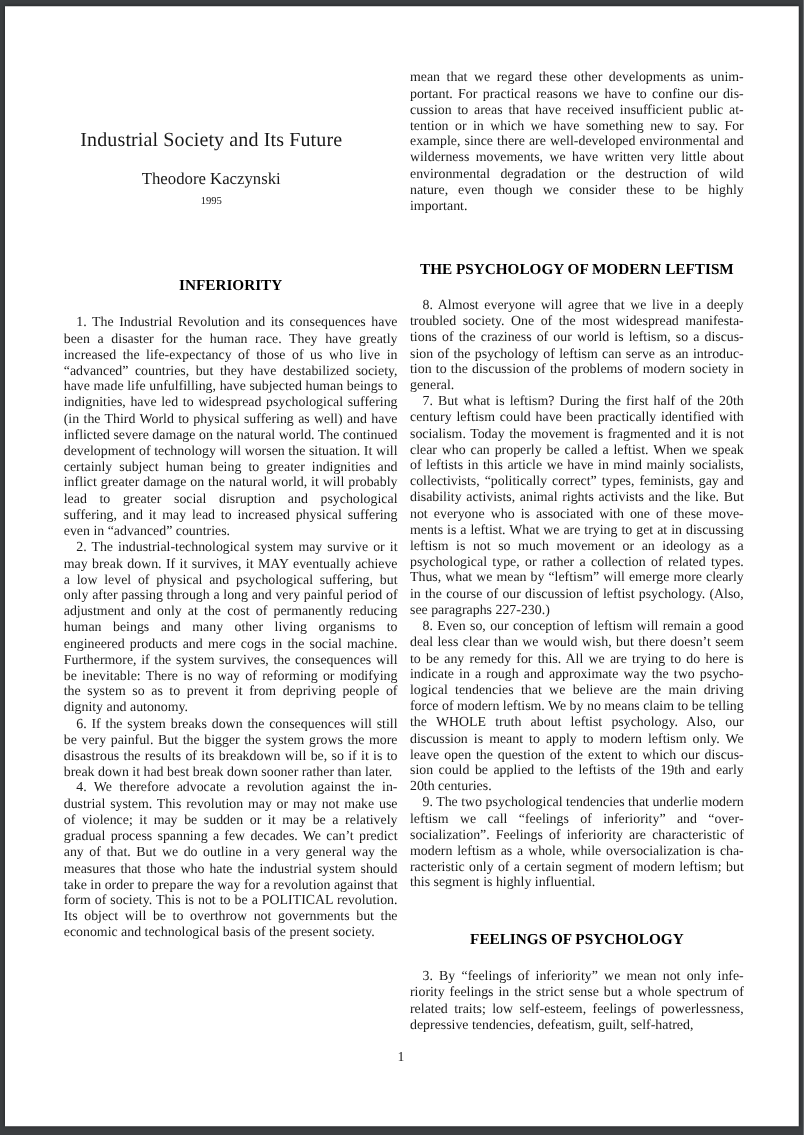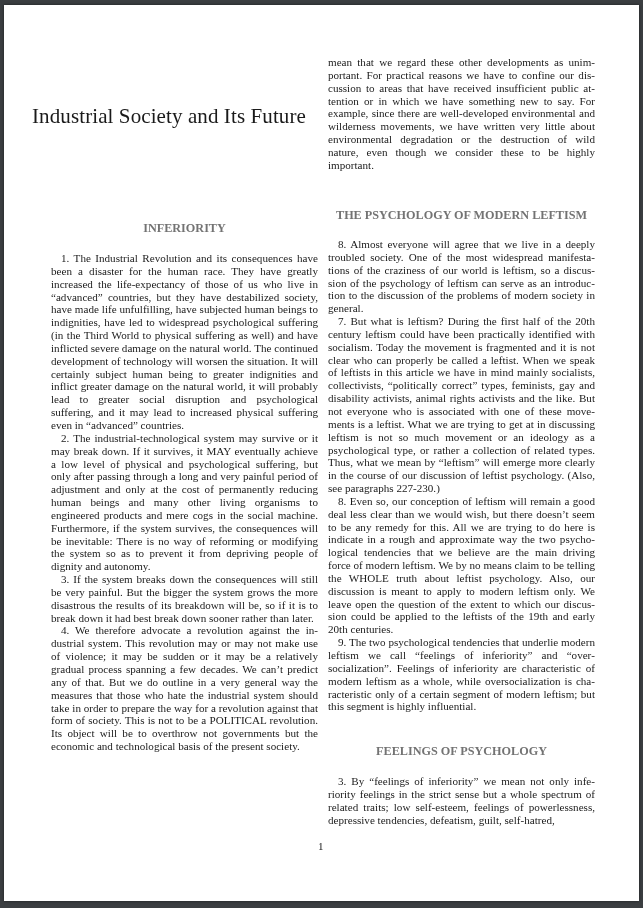--- a/index.html
+++ b/index.html
@@ -24,66 +24,68 @@
     color: #1a1a1a;
     text-align: justify;
     hyphens: manual;
   }
   .col.left { left: 47px; top: 0; }
   .col.right { left: 324px; top: 0; }
   .title {
     position: absolute; left: 0; width: 330px;
     top: 99px; text-align: center;
     font-family: "Liberation Serif", "DejaVu Serif", serif;
-    font-size: 21px; color: #1a1a1a;
+    font-size: 16px; color: #1a1a1a;
     letter-spacing: 0.1px;
   }
   .author {
     position: absolute; left: 0; width: 330px;
     top: 130px; text-align: center;
     font-family: "Liberation Serif", "DejaVu Serif", serif;
     font-size: 13.4px; color: #1a1a1a;
   }
   .year {
     position: absolute; left: 0; width: 330px;
     top: 150px; text-align: center;
     font-family: "Liberation Serif", "DejaVu Serif", serif;
     font-size: 8.5px; color: #1a1a1a;
   }
   .heading {
     position: absolute;
     text-align: center;
     font-family: "Liberation Serif", "DejaVu Serif", serif;
     font-weight: bold;
     font-size: 12.2px;
-    color: #737373;
+    color: #000000;
     width: 267px;
   }
   .block { position: absolute; width: 267px; }
   .block p { margin: 0; text-indent: 10px; }
   .block p.cont { text-indent: 0; }
   .pagenum {
     position: absolute; left: 314px; top: 835px;
     font-family: "Liberation Serif", "DejaVu Serif", serif;
     font-size: 11px; color: #1a1a1a;
   }
 </style>
 </head>
 <body>
 
 <div class="page">
 
   <div class="title">Industrial Society and Its Future</div>
+  <div class="author">Theodore Kaczynski</div>
+  <div class="year">1995</div>
 
   <div class="col left">
     <div class="heading" style="top:217px;">INFERIORITY</div>
     <div class="block" style="top:247px;">
       <p>1. The Industrial Revolution and its consequences have been a disaster for the human race. They have greatly increased the life-expectancy of those of us who live in “advanced” countries, but they have destabilized society, have made life unfulfilling, have subjected human beings to indignities, have led to widespread psychological suffe­ring (in the Third World to physical suffering as well) and have inflicted severe damage on the natural world. The continued development of technology will worsen the si­tuation. It will certainly subject human being to greater in­dignities and inflict greater damage on the natural world, it will probably lead to greater social disruption and psy­chological suffering, and it may lead to increased physical suffering even in “advanced” countries.</p>
       <p>2. The industrial-technological system may survive or it may break down. If it survives, it MAY eventually achieve a low level of physical and psychological suffering, but only after passing through a long and very painful period of adjustment and only at the cost of permanently redu­cing human beings and many other living organisms to engineered products and mere cogs in the social machine. Furthermore, if the system survives, the consequences will be inevitable: There is no way of reforming or modifying the system so as to prevent it from depriving people of dignity and autonomy.</p>
-      <p>3. If the system breaks down the consequences will still be very painful. But the bigger the system grows the more disastrous the results of its breakdown will be, so if it is to break down it had best break down sooner rather than later.</p>
+      <p>6. If the system breaks down the consequences will still be very painful. But the bigger the system grows the more disastrous the results of its breakdown will be, so if it is to break down it had best break down sooner rather than later.</p>
       <p>4. We therefore advocate a revolution against the in­dustrial system. This revolution may or may not make use of violence; it may be sudden or it may be a relatively gradual process spanning a few decades. We can’t predict any of that. But we do outline in a very general way the measures that those who hate the industrial system should take in order to prepare the way for a revolution against that form of society. This is not to be a POLITICAL revo­lution. Its object will be to overthrow not governments but the economic and technological basis of the present society.</p>
     </div>
   </div>
 
   <div class="col right">
     <div class="block" style="top:51px;">
       <p class="cont">mean that we regard these other developments as unim­portant. For practical reasons we have to confine our dis­cussion to areas that have received insufficient public at­tention or in which we have something new to say. For example, since there are well-developed environmental and wilderness movements, we have written very little about environmental degradation or the destruction of wild nature, even though we consider these to be highly important.</p>
     </div>
 
     <div class="heading" style="top:204px;">THE PSYCHOLOGY OF MODERN LEFTISM</div>

